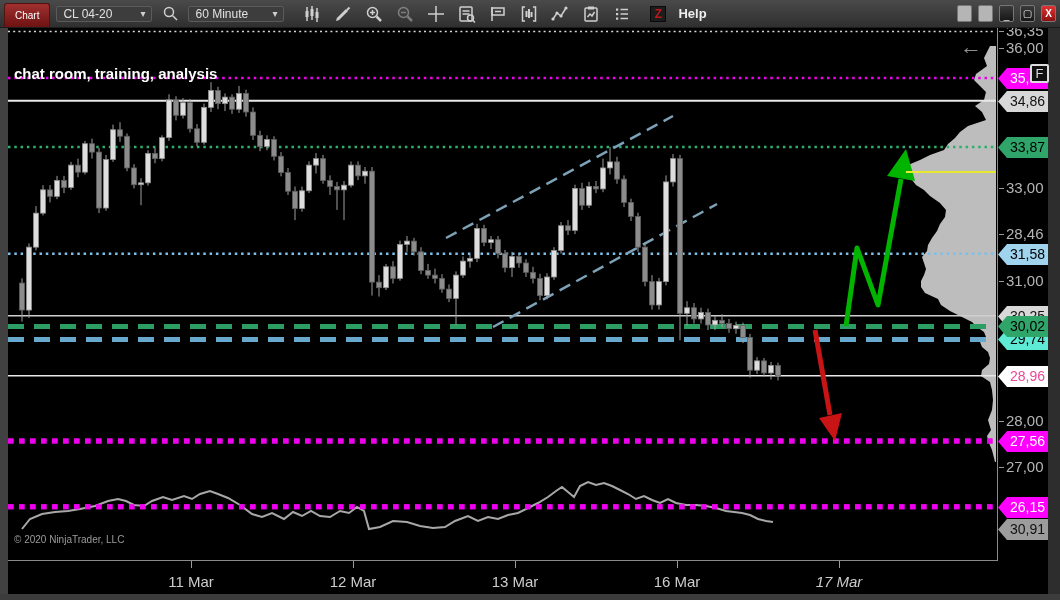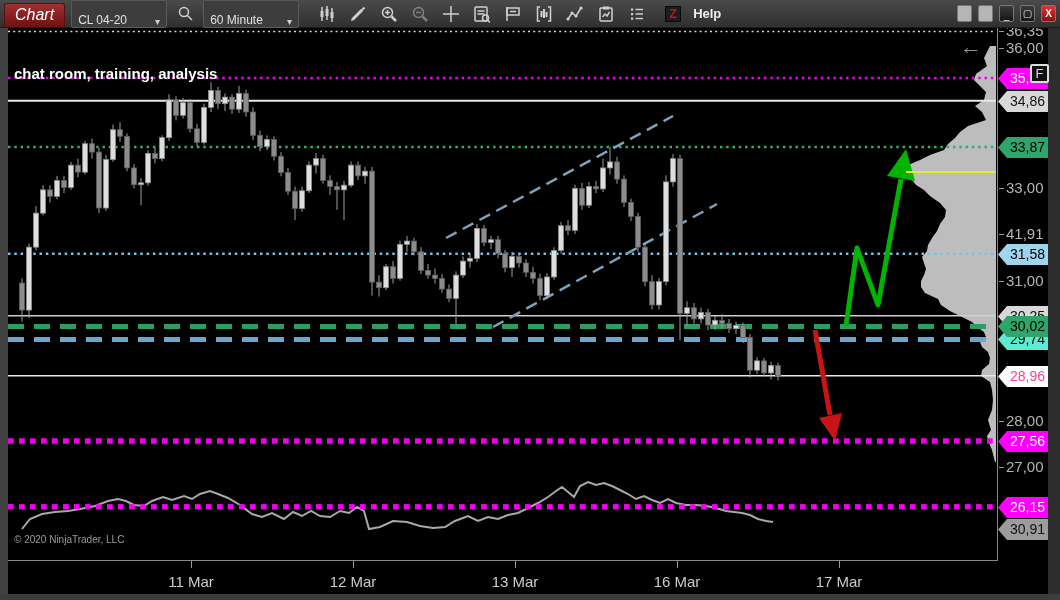--- a/index.html
+++ b/index.html
@@ -4,24 +4,24 @@
 <style>
   html,body{margin:0;padding:0;background:#222;}
   *{box-sizing:border-box;}
   .window{position:relative;width:1060px;height:600px;background:#414141;overflow:hidden;
     font-family:"Liberation Sans","DejaVu Sans",sans-serif;}
   
   .toolbar{position:absolute;left:0;top:0;width:1060px;height:28px;
     background:linear-gradient(#4a4a4a,#2f2f2f);border-bottom:1px solid #1c1c1c;
     display:flex;align-items:center;gap:6px;padding:0 4px;}
   .chart-tab{height:24px;margin-top:2px;padding:0 10px;display:flex;align-items:center;
-    background:linear-gradient(#a03030,#6e1212);color:#fff;font-size:16px;
-    border:1px solid #551010;border-bottom:none;border-radius:3px 3px 0 0;cursor:default;font-style:italic;}
-  .dd{height:28px;background:#3d3d3d;border:1px solid #5a5a5a;color:#e0e0e0;font-size:12px;
-    display:flex;align-items:flex-end;padding:0 6px;gap:14px;border-radius:2px;}
+    background:linear-gradient(#a03030,#6e1212);color:#fff;font-size:10px;
+    border:1px solid #551010;border-bottom:none;border-radius:3px 3px 0 0;cursor:default;}
+  .dd{height:16px;background:#3d3d3d;border:1px solid #5a5a5a;color:#e0e0e0;font-size:12px;
+    display:flex;align-items:center;padding:0 6px;gap:14px;border-radius:2px;}
   .dd .chev{color:#cfcfcf;font-size:10px;}
   .tbicon{width:24px;height:22px;display:flex;align-items:center;justify-content:center;color:#cfcfcf;}
   .tbicon svg{display:block;}
   .tbicon.dim{opacity:.45;}
   .zbox{width:16px;height:16px;background:#1d1d1d;border:1px solid #0a0a0a;color:#c01818;
     font-weight:bold;font-size:12px;display:flex;align-items:center;justify-content:center;}
   .helptxt{color:#eee;font-size:13px;font-weight:bold;margin-left:6px;}
   .spacer{flex:1;}
   .winbtn{width:15px;height:17px;border:1px solid #777;border-radius:2px;display:flex;
     align-items:center;justify-content:center;font-size:10px;color:#eee;background:#b5b5b5;}
@@ -430,21 +430,21 @@
       <div class="ptick" style="top: 3px;"></div>
       <div class="plain" style="top: -6px;">36,35</div>
       <div class="ptick" style="top: 20px;"></div>
       <div class="plain" style="top: 11px;">36,00</div>
       <div class="tag" style="top: 40px; background: rgb(255, 0, 255); color: rgb(255, 255, 255); z-index: 4;">35,35</div>
       <div class="tag" style="top: 63px; background: rgb(216, 216, 216); color: rgb(17, 17, 17); z-index: 2;">34,86</div>
       <div class="tag" style="top: 109px; background: rgb(47, 165, 106); color: rgb(0, 0, 0); z-index: 5;">33,87</div>
       <div class="ptick" style="top: 160px;"></div>
       <div class="plain" style="top: 151px;">33,00</div>
       <div class="ptick" style="top: 206px;"></div>
-      <div class="plain" style="top: 197px;">41,91</div>
+      <div class="plain" style="top: 197px;">28,46</div>
       <div class="tag" style="top: 216px; background: rgb(159, 211, 238); color: rgb(0, 0, 0); z-index: 3;">31,58</div>
       <div class="ptick" style="top: 253px;"></div>
       <div class="plain" style="top: 244px;">31,00</div>
       <div class="tag" style="top: 278px; background: rgb(216, 216, 216); color: rgb(17, 17, 17); z-index: 2;">30,25</div>
       <div class="tag" style="top: 301px; background: #5eead4; color: rgb(0, 0, 0); z-index: 3;">29,74</div>
       <div class="tag" style="top: 288px; background: rgb(47, 165, 106); color: rgb(0, 0, 0); z-index: 5;">30,02</div>
       <div class="tag" style="top: 338px; background: rgb(255, 255, 255); color: #ec4899; z-index: 4;">28,96</div>
       <div class="ptick" style="top: 393px;"></div>
       <div class="plain" style="top: 384px;">28,00</div>
       <div class="tag" style="top: 403px; background: rgb(255, 0, 255); color: rgb(255, 255, 255); z-index: 4;">27,56</div>
@@ -459,18 +459,18 @@
     <div class="taxis-border"></div>
   <div class="ttick" style="left: 183px;"></div>
       <div class="tlabel" style="left: 183px;">11 Mar</div>
       <div class="ttick" style="left: 345px;"></div>
       <div class="tlabel" style="left: 345px;">12 Mar</div>
       <div class="ttick" style="left: 507px;"></div>
       <div class="tlabel" style="left: 507px;">13 Mar</div>
       <div class="ttick" style="left: 669px;"></div>
       <div class="tlabel" style="left: 669px;">16 Mar</div>
       <div class="ttick" style="left: 831px;"></div>
-      <div class="tlabel" style="left: 831px;">17 Mar</div>
+      <div class="tlabel" style="left: 831px; font-style: italic;">17 Mar</div>
     </div>
 
   <div class="rframe"></div>
   <div class="bframe"></div>
 </div>
 
 </body></html>

